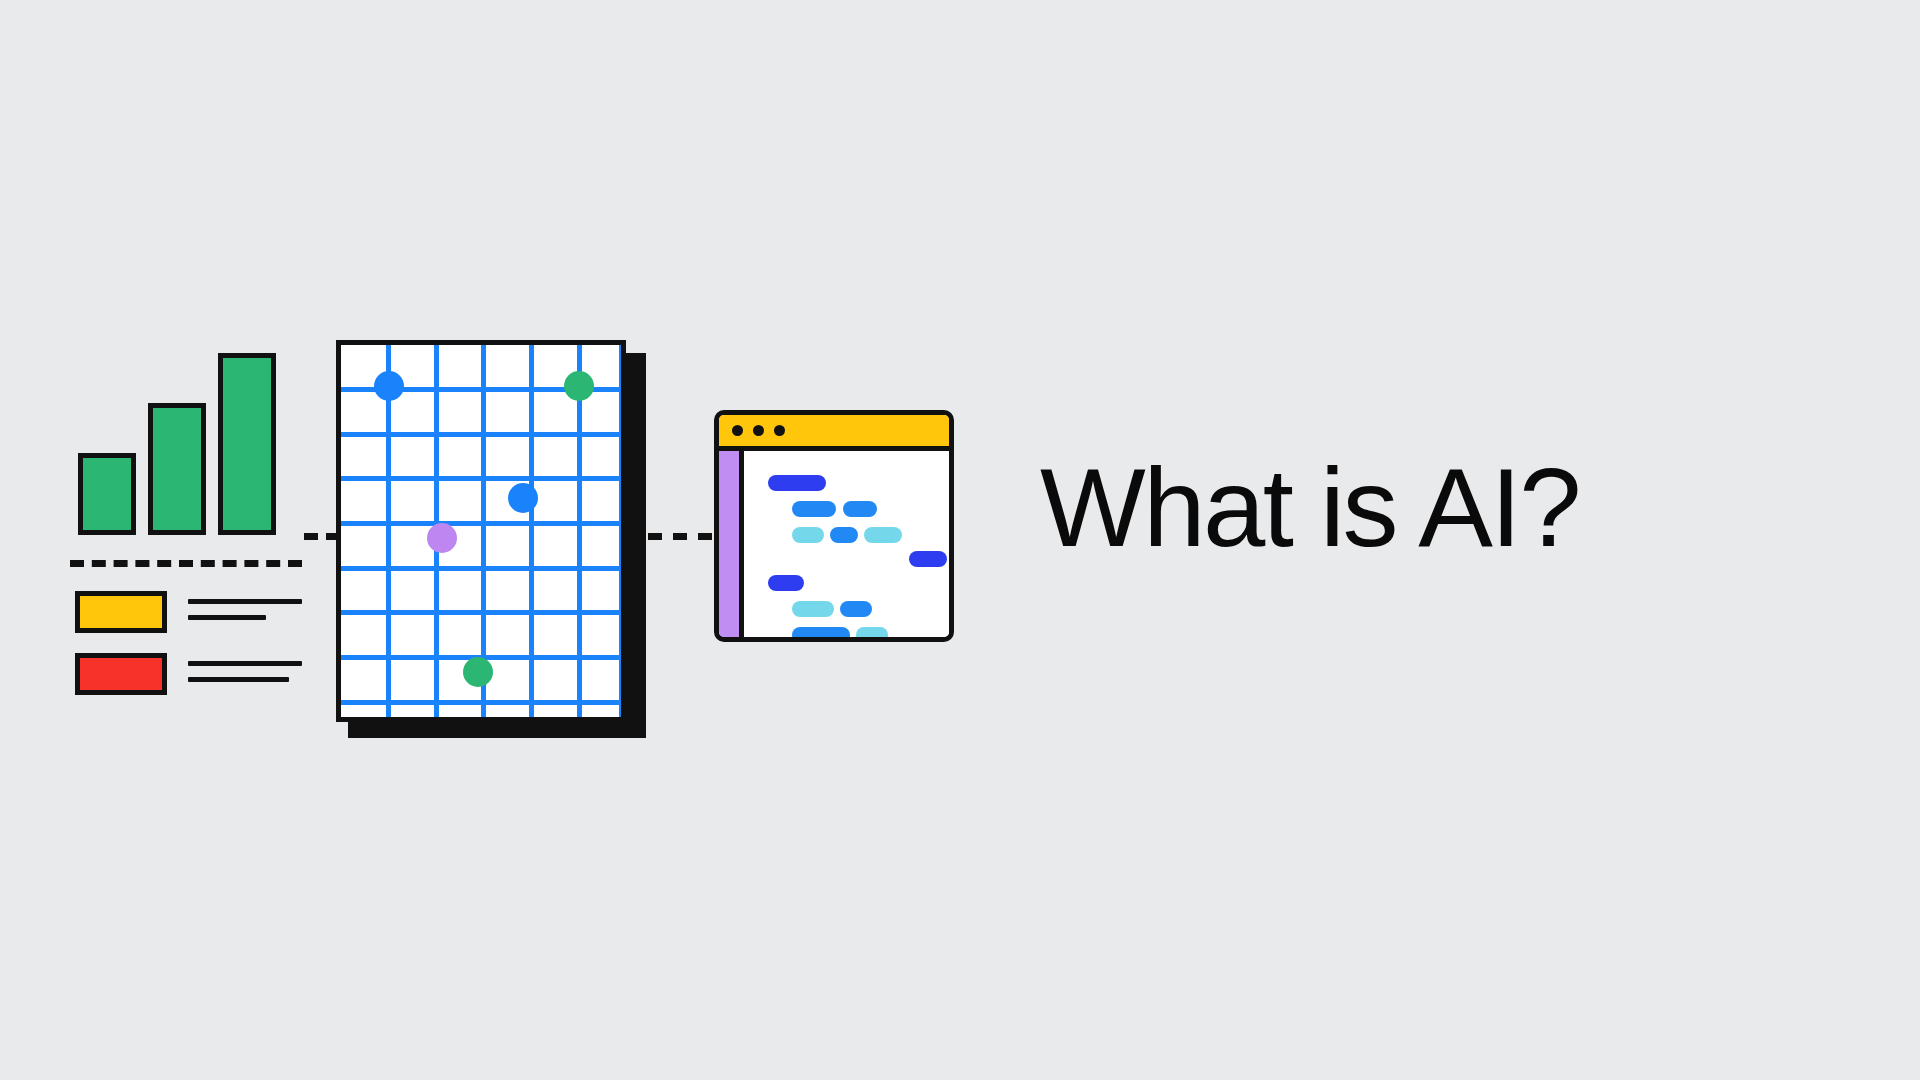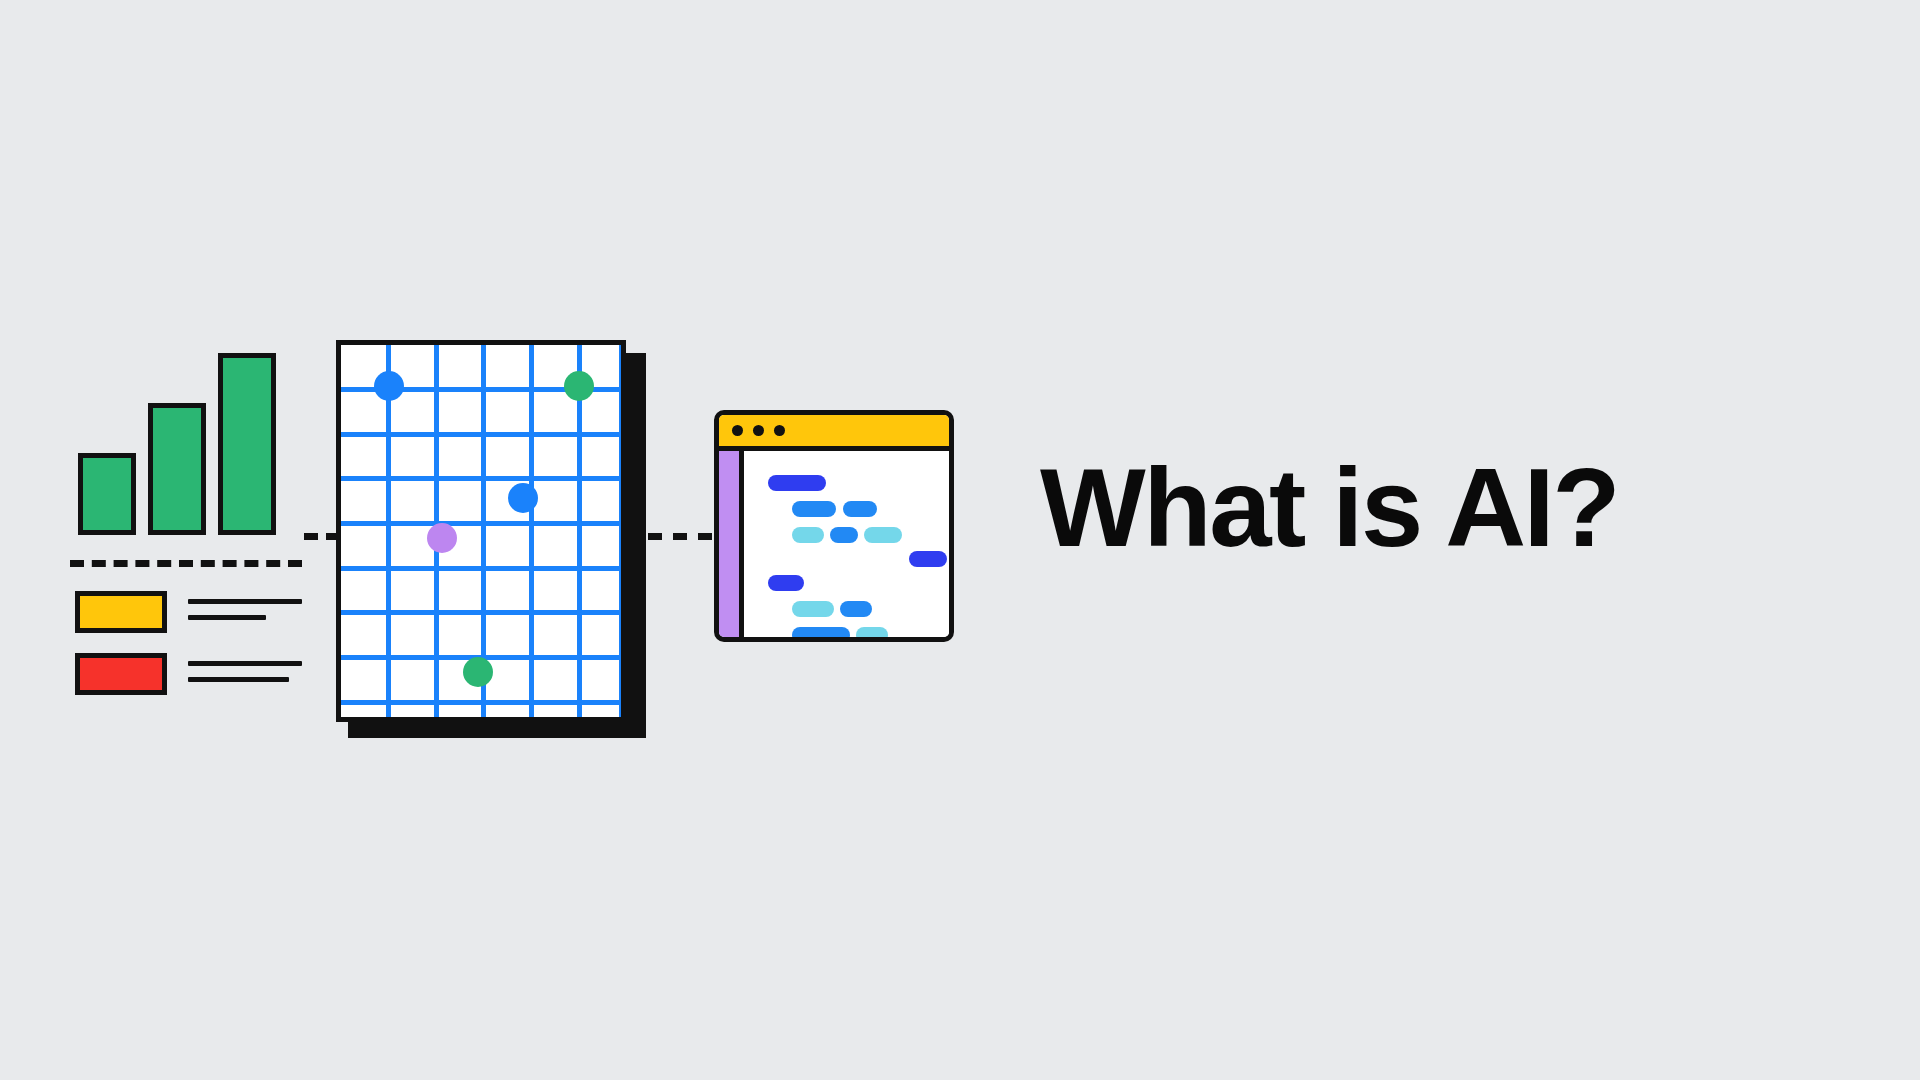--- a/index.html
+++ b/index.html
@@ -215,21 +215,21 @@
     border-radius: 8px;
   }
 
   
   #headline {
     position: absolute;
     left: 1040px;
     top: 452px;
     font-family: "Liberation Sans", sans-serif;
     font-size: 112px;
-    font-weight: 700;
+    font-weight: 400;
     letter-spacing: -2.5px;
     color: #0a0a0a;
     line-height: 1.0;
     white-space: nowrap;
   }
 </style>
 </head>
 <body>
 
 <div id="canvas">

